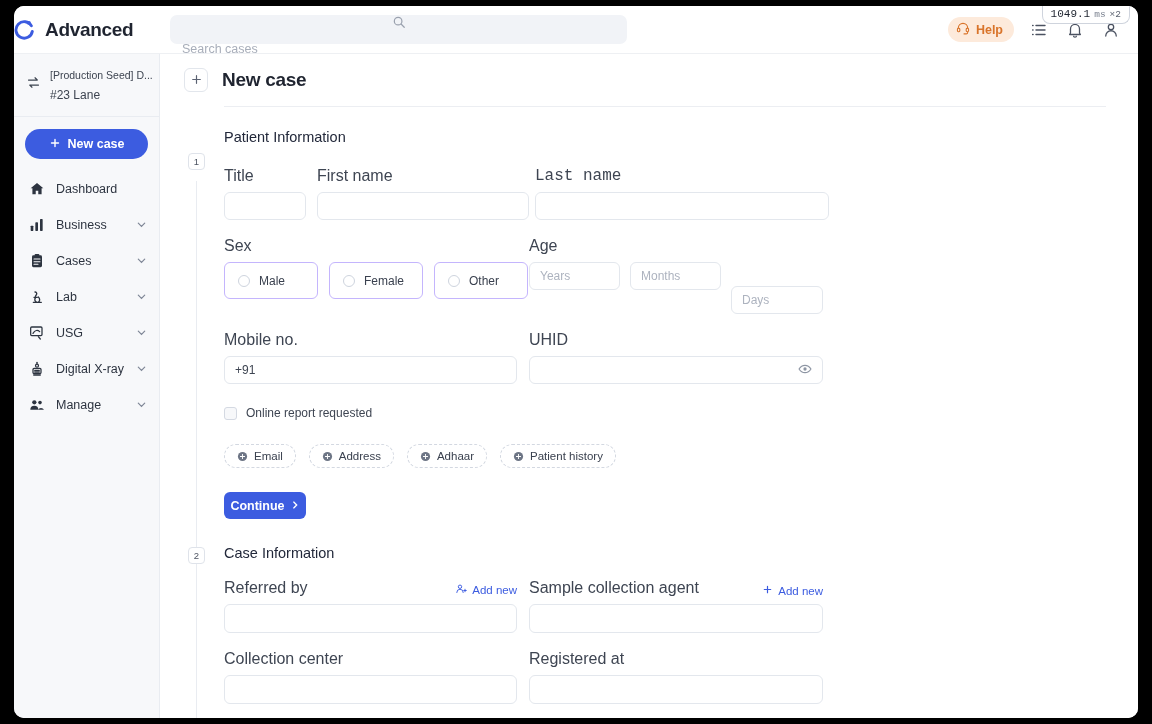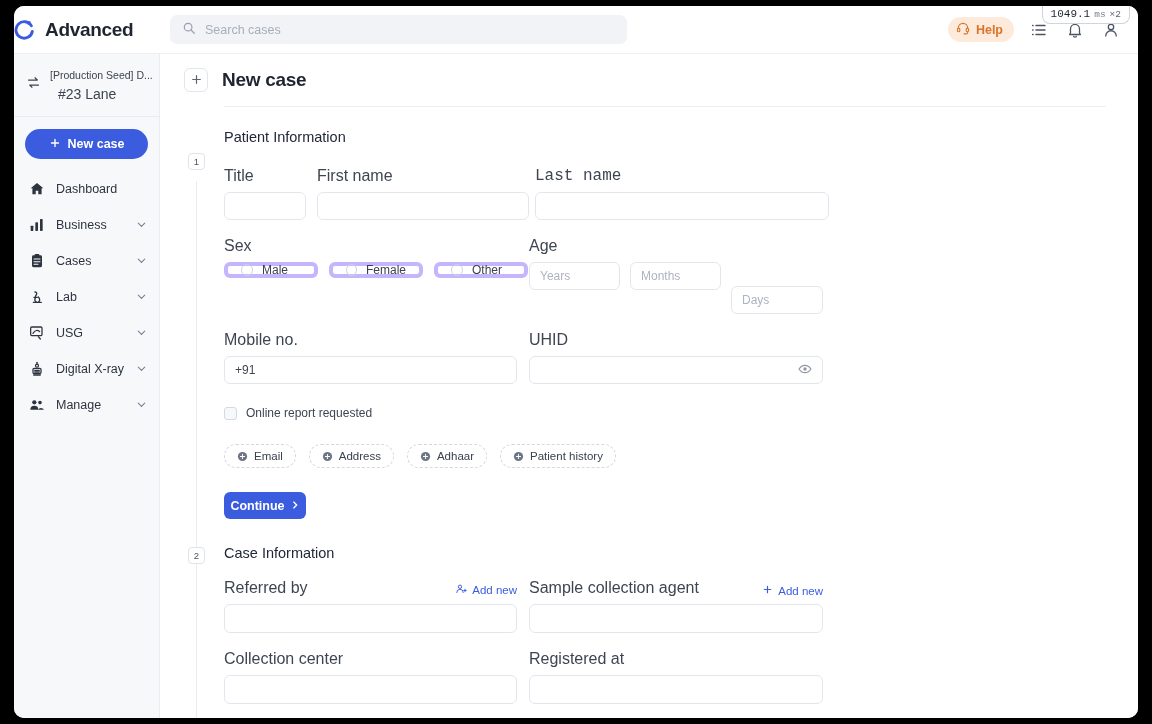--- a/index.html
+++ b/index.html
@@ -20,21 +20,21 @@
   
   .topbar {
     position: absolute; left: 0; top: 0; width: 1124px; height: 48px;
     background: #fff; display: flex; align-items: center;
     border-bottom: 1px solid #eef0f3;
   }
   .brand { width: 146px; display: flex; align-items: center; gap: 9px; padding-left: 0; }
   .brand-logo { width: 22px; height: 22px; position: relative; }
   .brand-text { font-size: 19px; font-weight: bold; color: #1f2430; letter-spacing: -0.3px; }
   .searchwrap { margin-left: 10px; width: 457px; height: 29px;
-    background: #f1f3f7; border-radius: 7px; display: flex; align-items: center; gap: 9px; padding: 0 12px; }
+    background: #f1f3f7; border-radius: 7px; display: flex; align-items: center; gap: 9px; padding: 0 12px; flex-direction: column; }
   .search-input { border: 0; background: transparent; outline: none; width: 100%;
     font-family: "Liberation Sans", sans-serif; font-size: 12.5px; color: #4a5160; }
   .search-input::placeholder { color: #a8aeba; }
   .top-right { margin-left: auto; display: flex; align-items: center; gap: 14px; padding-right: 16px; }
   .help-btn { display: flex; align-items: center; gap: 6px; background: #fdeadb;
     color: #d9742a; border-radius: 14px; padding: 4px 11px 4px 8px; font-size: 12.5px; font-weight: bold; }
   .icon-btn { width: 22px; height: 22px; display: flex; align-items: center; justify-content: center; }
   
   .perf-badge {
     position: absolute; right: 8px; top: 0px; z-index: 40;
@@ -47,21 +47,21 @@
   .perf-mult { font-size: 9.5px; color: #5c6370; }
   
   .sidebar {
     position: absolute; left: 0; top: 48px; width: 146px; height: 664px;
     background: #f7f8fa; border-right: 1px solid #e9ecf1;
   }
   .ws { display: flex; align-items: center; gap: 9px; padding: 10px 10px 12px 12px;
     border-bottom: 1px solid #e9ecf1; }
   .ws-text { line-height: 1.25; }
   .ws-l1 { font-size: 10.5px; color: #3d4450; white-space: nowrap; overflow: hidden; }
-  .ws-l2 { font-size: 14px; color: #3d4450; margin-left: 8px; }
+  .ws-l2 { font-size: 12px; color: #3d4450; }
   .newcase-btn {
     margin: 12px 11px 8px 11px; height: 30px; background: #3c5ce0; color: #fff;
     border-radius: 15px; display: flex; align-items: center; justify-content: center;
     gap: 7px; font-size: 12.5px; font-weight: bold;
   }
   .nav { padding-top: 4px; }
   .nav-item { display: flex; align-items: center; gap: 11px; height: 36px; padding: 0 12px 0 14px;
     color: #2d3440; font-size: 12.5px; }
   .nav-label { flex: 1; }
   .chev { color: #7e8696; font-size: 9px; }
@@ -77,21 +77,21 @@
   .sec-head { display: flex; align-items: center; gap: 14px; margin-top: 22px; }
   .step-badge { position: absolute; left: 28px; width: 17px; height: 17px; border: 1px solid #dfe3ea;
     border-radius: 4px; font-size: 9.5px; color: #4d5462; display: flex; align-items: center; justify-content: center; background:#fff; }
   .sec-title { font-size: 14.5px; color: #22283a; }
   .rail { position: absolute; left: 36px; width: 1px; background: #e9ecf1; }
   .field-label { font-size: 16px; color: #3e4552; margin-bottom: 7px; }
   .inp { height: 28px; border: 1px solid #e3e7ed; border-radius: 6px; background: #fff;
     font-size: 12px; color: #3e4552; padding: 0 10px; display: flex; align-items: center; }
   .inp.ph { color: #adb3bf; }
   .row { display: flex; }
-  .radio-pill { height: 16px; border: 4px solid #c4b5fd; border-radius: 6px; display: flex;
+  .radio-pill { height: 37px; border: 1px solid #c4b5fd; border-radius: 6px; display: flex;
     align-items: center; gap: 9px; padding: 0 13px; font-size: 12px; color: #3a414f; background:#fff; }
   .radio-dot { width: 12px; height: 12px; border: 1px solid #ced4de; border-radius: 50%; }
   .check-row { display: flex; align-items: center; gap: 9px; margin-top: 22px; }
   .checkbox { width: 13px; height: 13px; border: 1px solid #d4d9e2; border-radius: 3px; background: #f7f8fa; }
   .check-label { font-size: 12px; color: #3e4552; }
   .chips { display: flex; gap: 13px; margin-top: 24px; }
   .chip { height: 24px; border: 1px dashed #d3d8e1; border-radius: 12px; display: flex;
     align-items: center; gap: 6px; padding: 0 12px; font-size: 11.5px; color: #3a414f; background:#fff; }
   .chip-plus { color: #6d7585; font-size: 11px; display:flex; }
   .continue-btn { margin-top: 24px; width: 82px; height: 27px; background: #3c5ce0; color: #fff;

